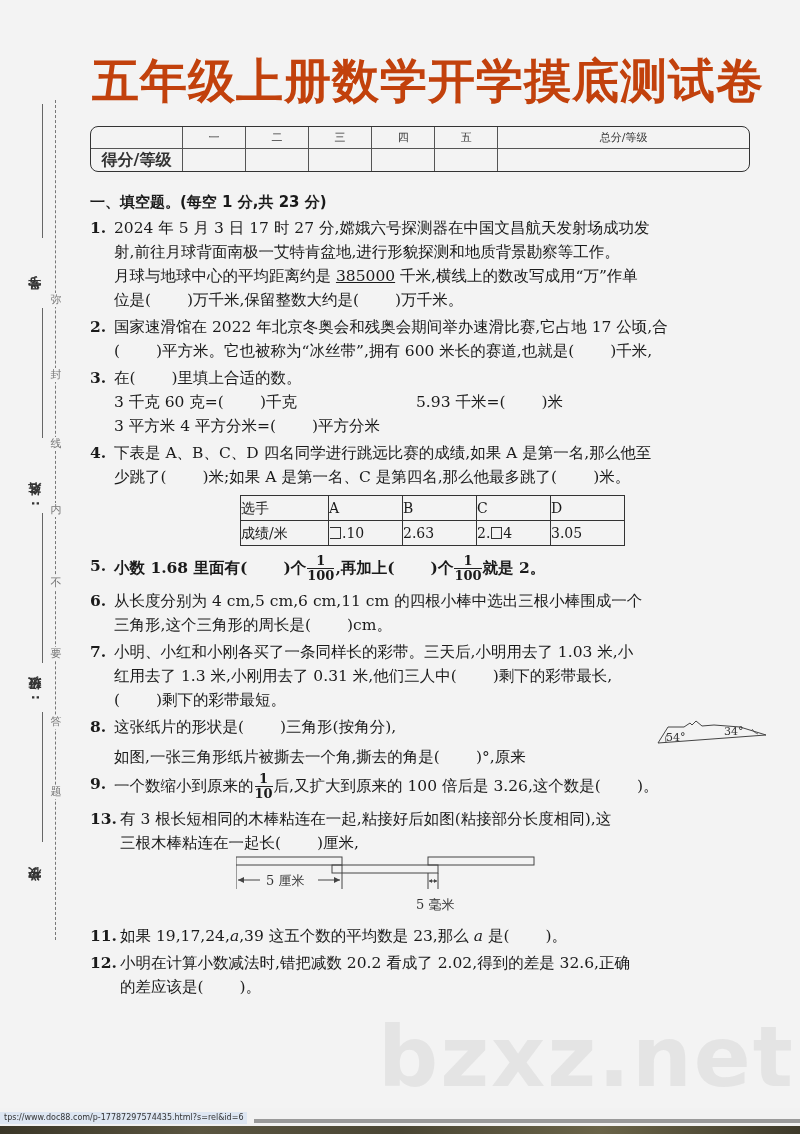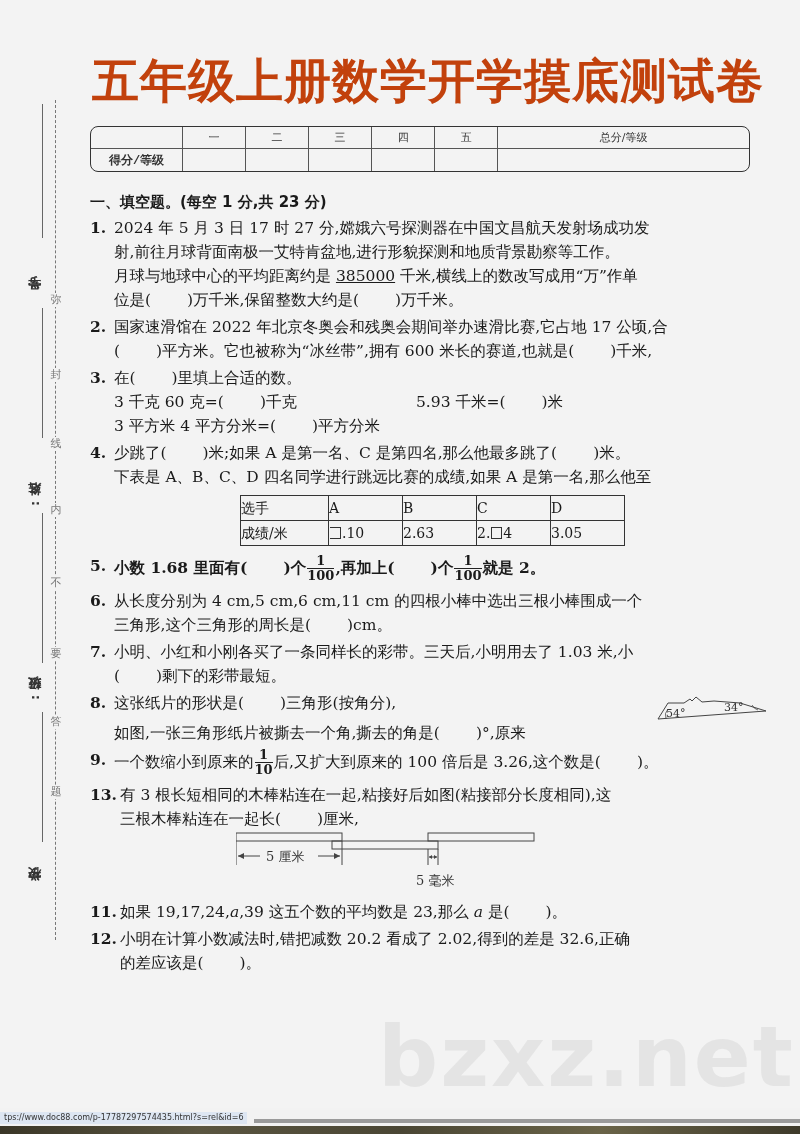--- a/index.html
+++ b/index.html
@@ -14,21 +14,21 @@
   .dash-label { position: absolute; left: 48px; width: 16px; font-size: 11px; color: #777; text-align: center; background: #f3f3f3; line-height: 14px; }
   .solid-line { position: absolute; left: 42px; width: 0; border-left: 1.5px solid #666; }
   .field-label { position: absolute; left: 26px; width: 16px; font-family: "DejaVu Sans", sans-serif; font-weight: bold; font-size: 13px; color: #333; line-height: 18px; writing-mode: vertical-rl; transform: rotate(180deg); }
 
   .title { position: absolute; left: 92px; top: 50px; font-family: "DejaVu Sans", sans-serif; font-weight: bold; font-size: 47px; letter-spacing: 1px; color: #c2410c; white-space: nowrap; }
 
   .score-table { position: absolute; left: 90px; top: 126px; width: 660px; height: 46px; border: 1.5px solid #333; border-radius: 8px; border-collapse: separate; border-spacing: 0; overflow: hidden; font-family: "DejaVu Sans", sans-serif; }
   .score-table td { border-right: 1px solid #555; border-bottom: 1px solid #555; font-size: 11px; text-align: center; color: #333; height: 22px; }
   .score-table tr:last-child td { border-bottom: none; }
   .score-table td:last-child { border-right: none; }
-  .score-table td.rowhead { font-weight: bold; font-size: 12px; font-family: Liberation Mono, monospace; }
+  .score-table td.rowhead { font-weight: bold; font-size: 16px; }
 
   .content { position: absolute; left: 90px; top: 190px; width: 670px; font-size: 15.5px; line-height: 24px; }
   .section-title { font-family: "DejaVu Sans", sans-serif; font-weight: bold; font-size: 15px; margin-bottom: 2px; }
   .q { position: relative; padding-left: 24px; margin-bottom: 3px; }
   .q .num { position: absolute; left: 0; top: 0; font-weight: bold; }
   .line { white-space: nowrap; }
   .blank { display: inline-block; width: 36px; }
   .underline { text-decoration: underline; }
   .cols { display: flex; }
   .cols .c1 { width: 302px; }
@@ -127,22 +127,22 @@
         <div class="c1"><span>3 千克 60 克=(</span><span class="blank"></span><span>)千克</span></div>
         <div><span>5.93 千米=(</span><span class="blank"></span><span>)米</span></div>
       </div>
       <div class="line cols">
         <div><span>3 平方米 4 平方分米=(</span><span class="blank"></span><span>)平方分米</span></div>
       </div>
     </div>
 
     <div class="q">
       <span class="num">4.</span>
+      <div class="line">下表是 A、B、C、D 四名同学进行跳远比赛的成绩,如果 A 是第一名,那么他至</div>
       <div class="line"><span>少跳了(</span><span class="blank"></span><span>)米;如果 A 是第一名、C 是第四名,那么他最多跳了(</span><span class="blank"></span><span>)米。</span></div>
-      <div class="line">下表是 A、B、C、D 四名同学进行跳远比赛的成绩,如果 A 是第一名,那么他至</div>
       <table class="jump-table">
         <tbody>
             <tr>
           <td class="h">选手</td>
           <td>A</td>
           <td>B</td>
           <td>C</td>
           <td>D</td>
         </tr>
         <tr>
@@ -163,20 +163,21 @@
 
     <div class="q">
       <span class="num">6.</span>
       <div class="line">从长度分别为 4 cm,5 cm,6 cm,11 cm 的四根小棒中选出三根小棒围成一个</div>
       <div class="line"><span>三角形,这个三角形的周长是(</span><span class="blank"></span><span>)cm。</span></div>
     </div>
 
     <div class="q">
       <span class="num">7.</span>
       <div class="line">小明、小红和小刚各买了一条同样长的彩带。三天后,小明用去了 1.03 米,小</div>
+      <div class="line"><span>红用去了 1.3 米,小刚用去了 0.31 米,他们三人中(</span><span class="blank"></span><span>)剩下的彩带最长,</span></div>
       <div class="line"><span>(</span><span class="blank"></span><span>)剩下的彩带最短。</span></div>
     </div>
 
     <div class="q">
       <span class="num">8.</span>
       <div class="line" style="margin-bottom:6px;"><span>这张纸片的形状是(</span><span class="blank"></span><span>)三角形(按角分),</span></div>
       <div class="line"><span>如图,一张三角形纸片被撕去一个角,撕去的角是(</span><span class="blank"></span><span>)°,原来</span></div>
       <div class="tri-fig">
         <svg width="130" height="36" viewBox="0 0 130 36">
           <polyline points="14,26 24,10 40,10 46,6 48,8 52,4 58,9 70,8 96,10 122,18 14,26" fill="none" stroke="#444" stroke-width="1"></polyline>

